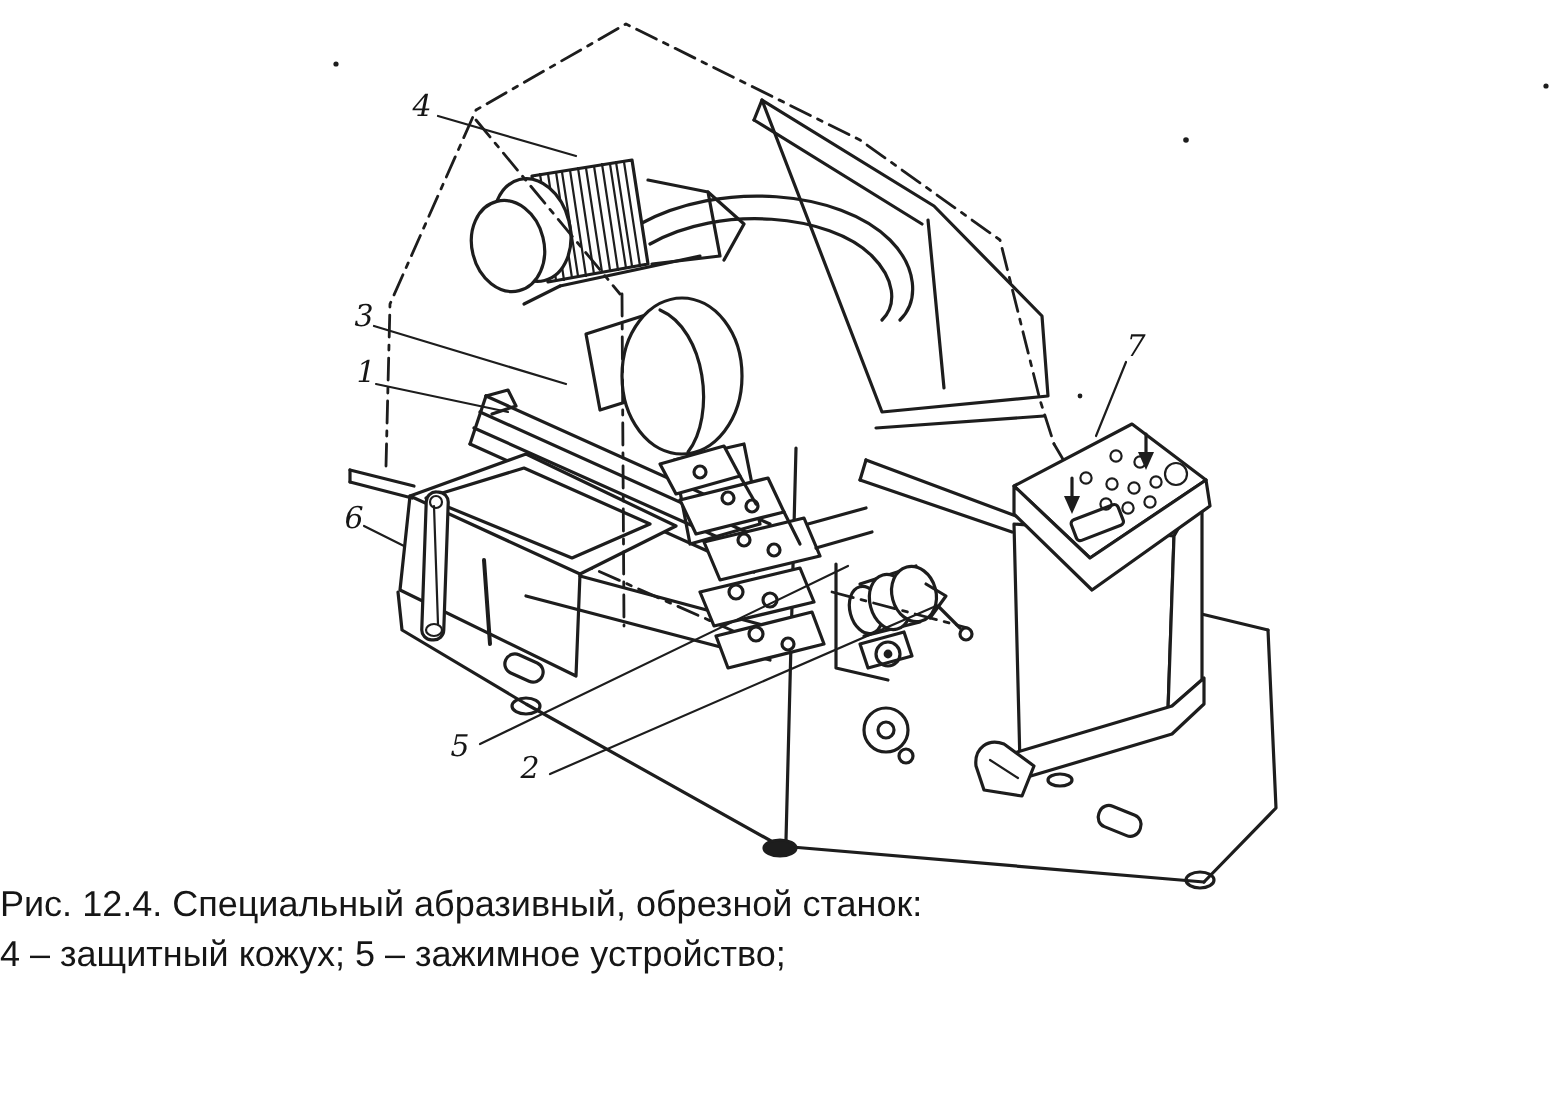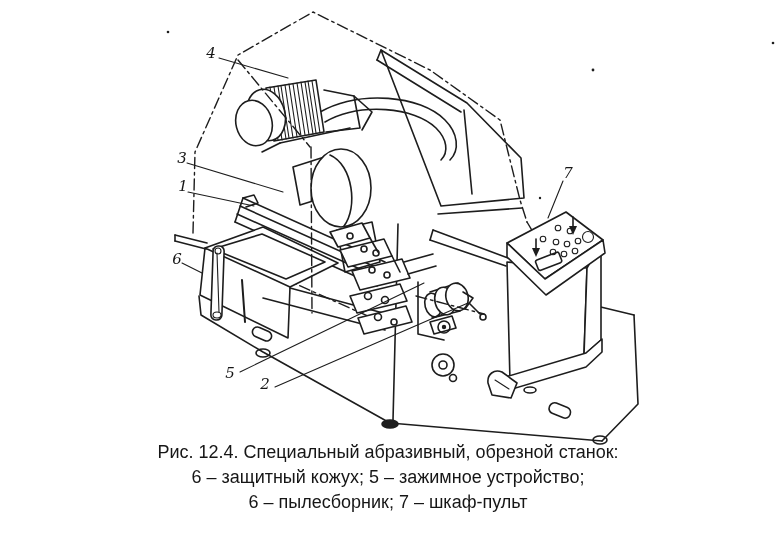--- a/index.html
+++ b/index.html
@@ -6,21 +6,21 @@
   .page{position:relative;width:776px;height:556px;background:#fff;overflow:hidden;
         font-family:"Liberation Sans",sans-serif;}
   svg{position:absolute;left:0;top:0;}
   .ink{stroke:#1d1d1d;fill:none;stroke-width:1.6;stroke-linecap:round;stroke-linejoin:round;}
   .thin{stroke-width:1.1;}
   .thick{stroke-width:2;}
   .wfill{fill:#ffffff;}
   .dashdot{stroke-dasharray:11 4 2.5 4;stroke-width:1.4;}
   .callout{font-family:"DejaVu Serif",serif;font-style:italic;font-size:15px;
            fill:#161616;stroke:none;}
-  .caption{position:absolute;left:0;right:0;top:440px;text-align:center;
+  .caption{position:absolute;left:0;right:0;top:440px;text-align:left;
            color:#161616;font-size:18px;line-height:25px;letter-spacing:0px;}
   .caption div{white-space:nowrap;}
 </style>
 </head>
 <body>
 
 <div class="page">
 <svg width="776" height="556" viewBox="0 0 776 556">
 
   <g class="ink">
@@ -214,16 +214,15 @@
     <text class="callout" x="183" y="191">1</text>
     <text class="callout" x="177" y="264">6</text>
     <text class="callout" x="230" y="378">5</text>
     <text class="callout" x="265" y="389">2</text>
     <text class="callout" x="568" y="178">7</text>
   </g>
 </svg>
 
 <div class="caption">
   <div>Рис. 12.4. Специальный абразивный, обрезной станок:</div>
-  <div>6 – защитный кожух; 5 – зажимное устройство;</div>
-  <div>6 – пылесборник; 7 – шкаф-пульт</div>
+  <div>4 – защитный кожух; 5 – зажимное устройство;</div>
 </div>
 </div>
 
 </body></html>

